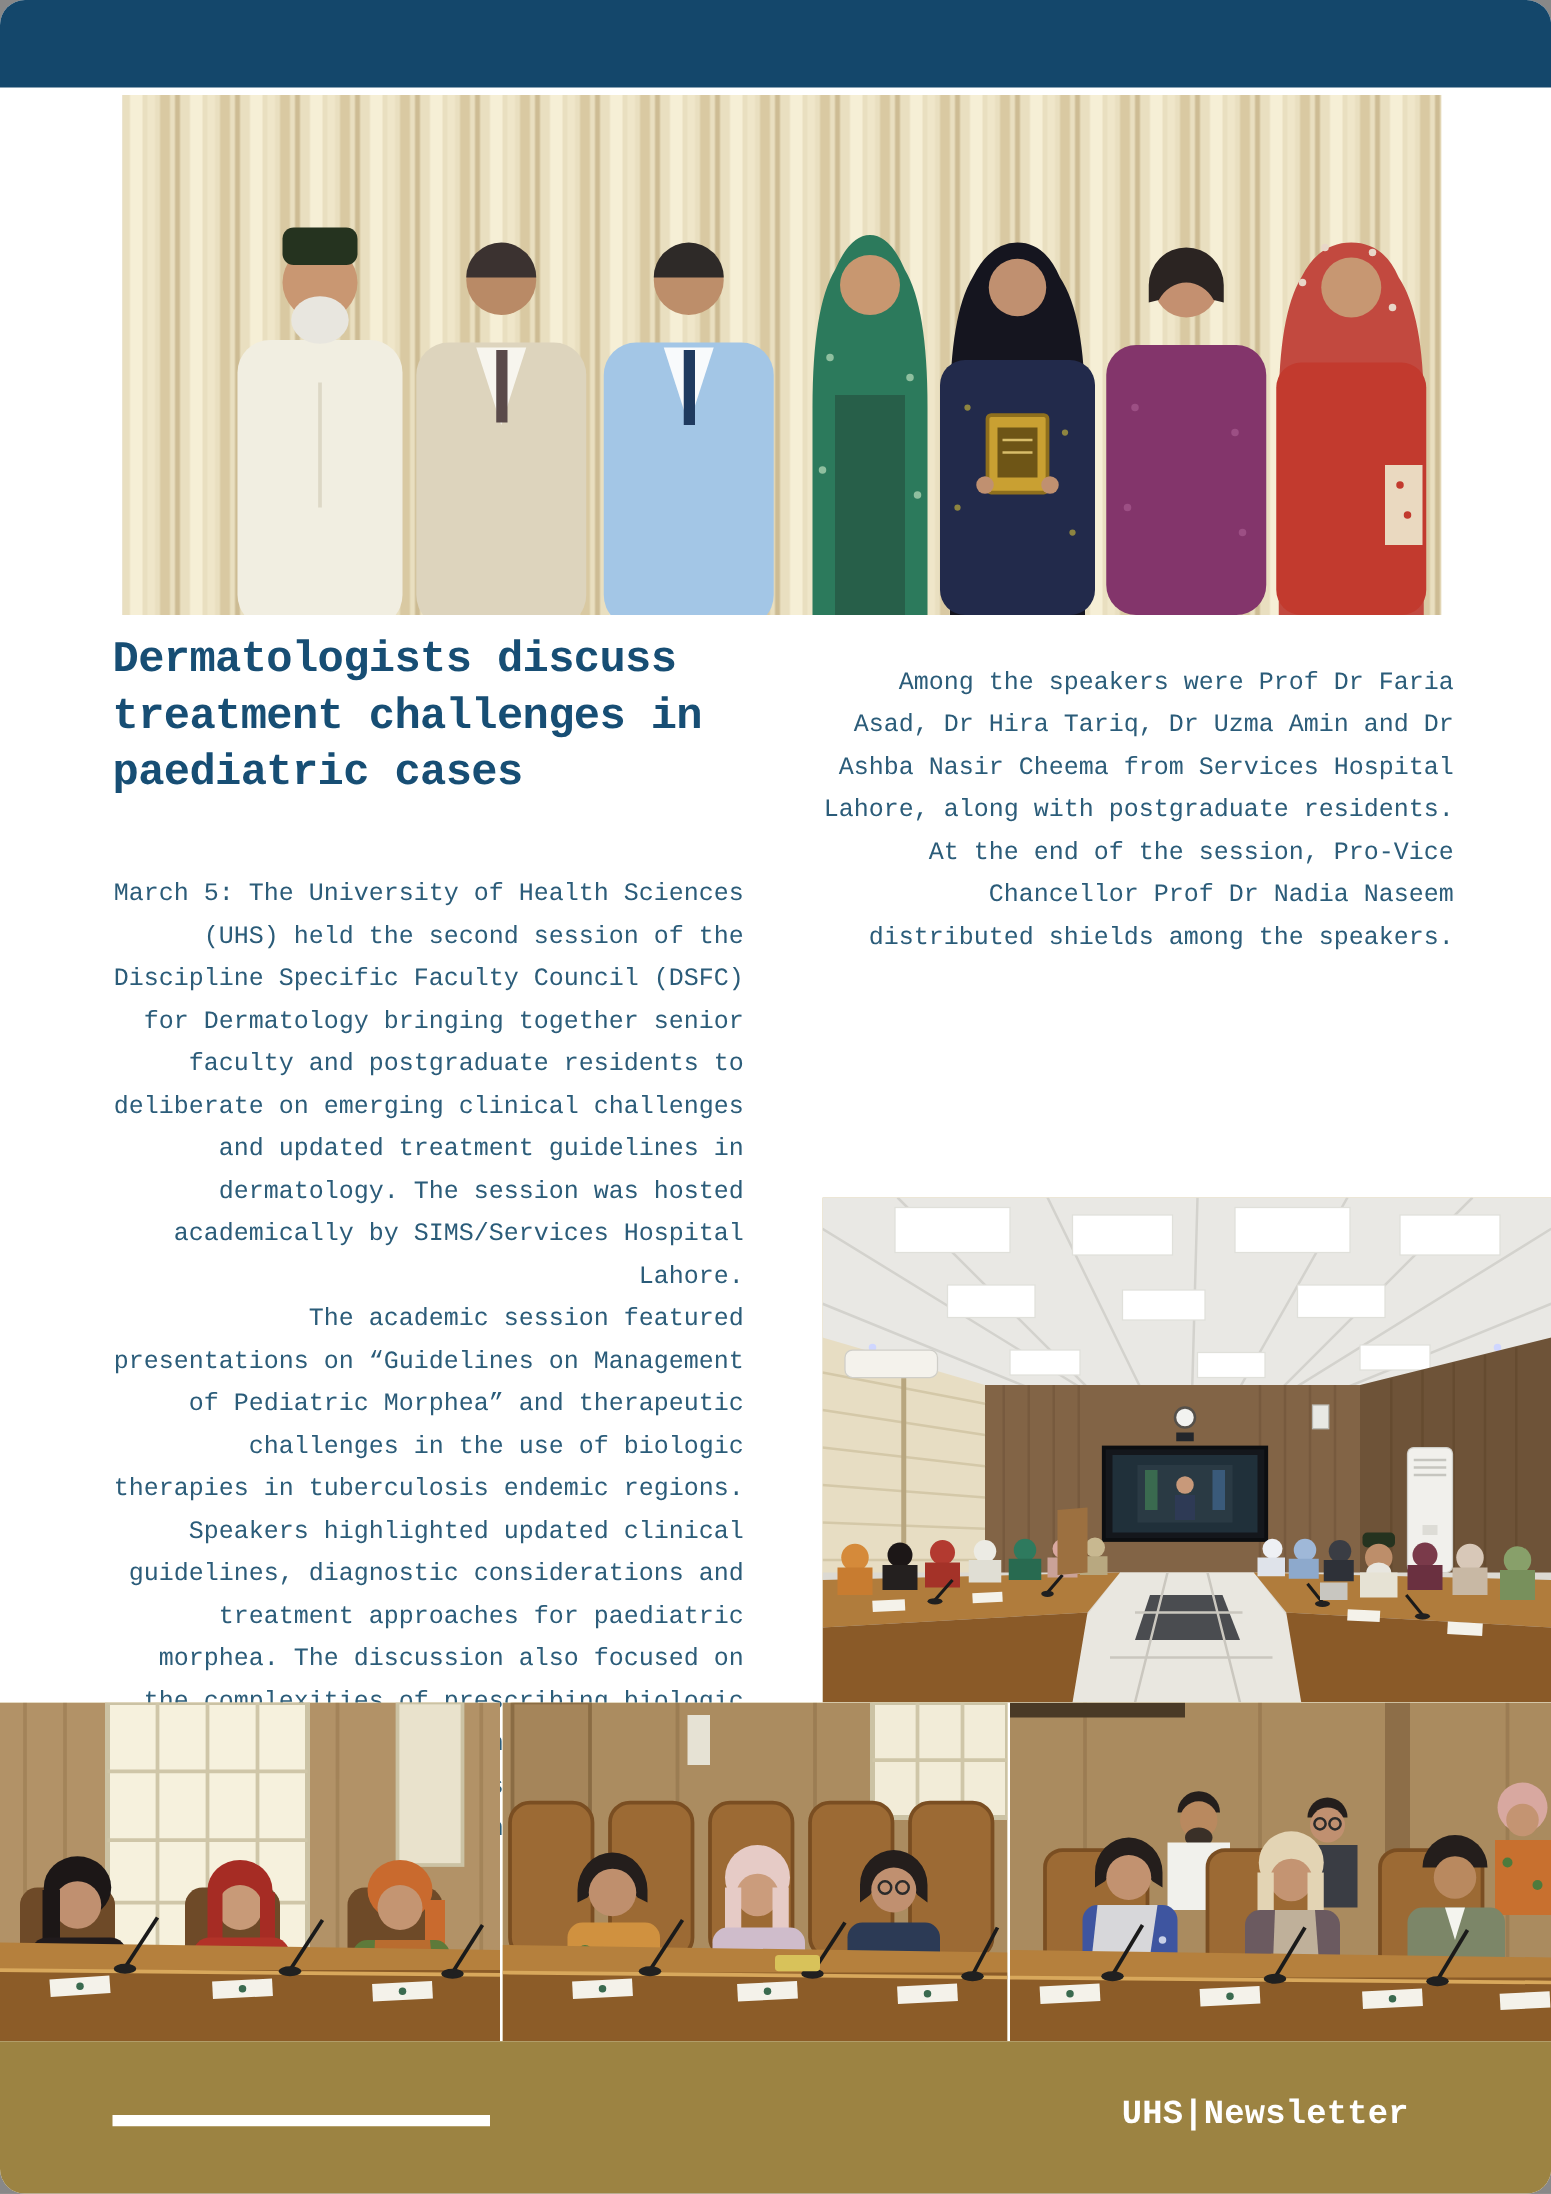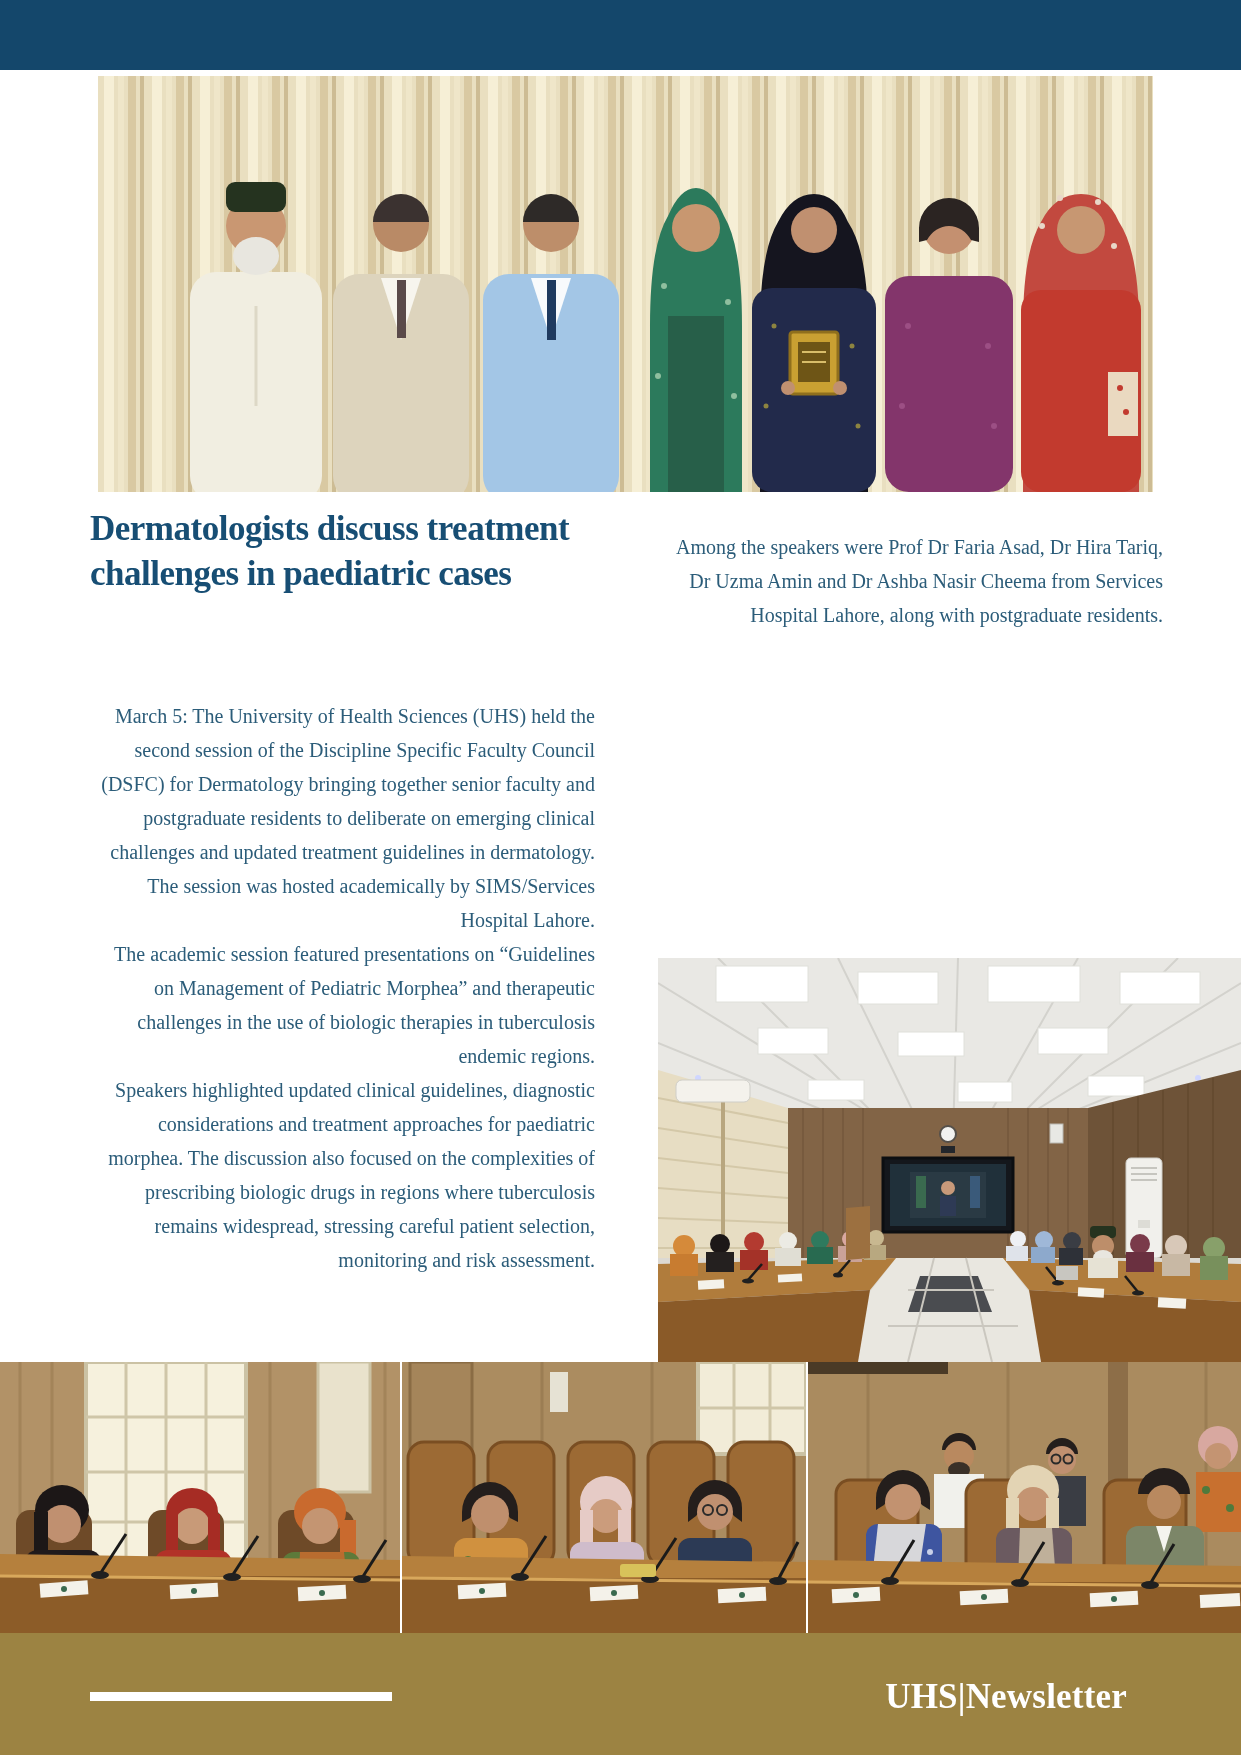--- a/index.html
+++ b/index.html
@@ -6,21 +6,22 @@
     --navy:#14476b;
     --headline:#174e74;
     --body:#2b5c79;
     --gold:#9c8342;
     --page_bg:#ffffff;
   }
   html,body{margin:0;padding:0;background:#888;}
   .page{
     position:relative;width:1241px;height:1755px;margin:0 auto;
     background:var(--page_bg);overflow:hidden;
-    font-family:Liberation Serif, serif;
+    font-family:Liberation Mono, monospace;
+    border-radius:20px;
   }
   .topbar{position:absolute;left:0;top:0;width:1241px;height:70px;background:var(--navy);}
   .photo{position:absolute;overflow:hidden;background:#d9cba3;}
   .photo svg{display:block;width:100%;height:100%;}
   .main-photo{left:98px;top:76px;width:1055px;height:416px;}
   .conf-photo{left:658px;top:958px;width:583px;height:404px;}
   .strip-a{left:0;top:1362px;width:400px;height:271px;}
   .strip-b{left:402px;top:1362px;width:404px;height:271px;}
   .strip-c{left:808px;top:1362px;width:433px;height:271px;}
   .headline{
@@ -33,21 +34,21 @@
   .left-col{left:90px;top:699px;width:505px;}
   .right-col{left:658px;top:530px;width:505px;}
   .footer{position:absolute;left:0;top:1633px;width:1241px;height:122px;background:var(--gold);}
   .footer-rule{position:absolute;left:90px;top:59px;width:302px;height:9px;background:#ffffff;}
   .page-num{
     position:absolute;left:405px;top:30px;width:230px;text-align:center;
     color:#ffffff;font-size:47px;font-weight:800;letter-spacing:-1px;
   }
   .brand{
     position:absolute;right:114px;top:44px;
-    color:#ffffff;font-size:35px;font-weight:800;letter-spacing:0.2px;
+    color:#ffffff;font-size:27px;font-weight:800;letter-spacing:0.2px;
   }
 </style>
 </head>
 <body>
 
 <div class="page">
 
   <div class="topbar"></div>
 
   <div class="photo main-photo">
@@ -141,20 +142,21 @@
   <div class="headline">Dermatologists discuss treatment challenges in paediatric cases</div>
 
   <div class="col left-col">
     <p>March 5: The University of Health Sciences (UHS) held the second session of the Discipline Specific Faculty Council (DSFC) for Dermatology bringing together senior faculty and postgraduate residents to deliberate on emerging clinical challenges and updated treatment guidelines in dermatology. The session was hosted academically by SIMS/Services Hospital Lahore.</p>
     <p>The academic session featured presentations on “Guidelines on Management of Pediatric Morphea” and therapeutic challenges in the use of biologic therapies in tuberculosis endemic regions.</p>
     <p>Speakers highlighted updated clinical guidelines, diagnostic considerations and treatment approaches for paediatric morphea. The discussion also focused on the complexities of prescribing biologic drugs in regions where tuberculosis remains widespread, stressing careful patient selection, monitoring and risk assessment.</p>
   </div>
 
   <div class="col right-col">
     <p>Among the speakers were Prof Dr Faria Asad, Dr Hira Tariq, Dr Uzma Amin and Dr Ashba Nasir Cheema from Services Hospital Lahore, along with postgraduate residents.</p>
+    <p>At the end of the session, Pro-Vice Chancellor Prof Dr Nadia Naseem distributed shields among the speakers.</p>
   </div>
 
   <div class="photo conf-photo">
     <svg viewBox="0 0 583 404" preserveAspectRatio="none">
       <rect width="583" height="404" fill="#efeeea"></rect>
       <rect x="0" y="0" width="583" height="180" fill="#e9e8e4"></rect>
       <g stroke="#d3d2cd" stroke-width="2" fill="none">
         <path d="M0,25 L255,182 M0,85 L258,190 M0,145 L262,196"></path>
         <path d="M583,25 L330,182 M583,85 L326,190 M583,145 L322,196"></path>
         <path d="M60,0 L240,180 M180,0 L268,180 M300,0 L295,180 M420,0 L318,180 M520,0 L340,180"></path>

